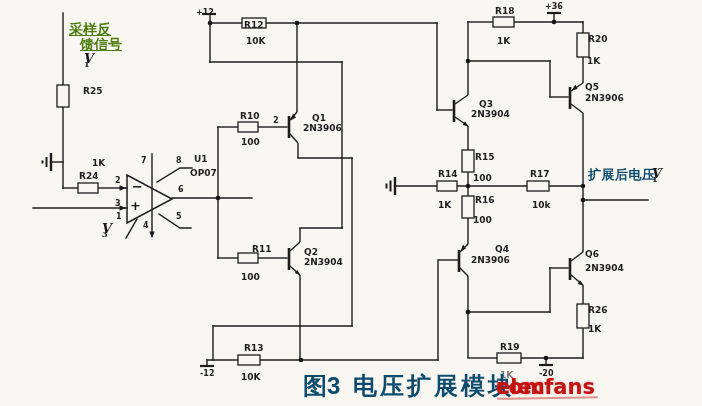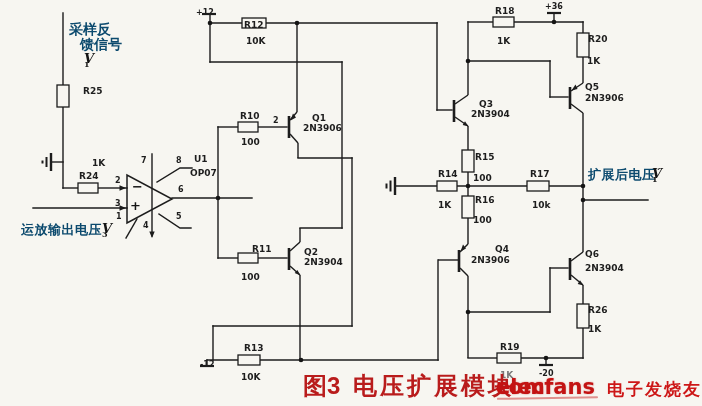--- a/index.html
+++ b/index.html
@@ -5,25 +5,25 @@
   html,body{margin:0;padding:0;background:#e8e8e8;}
   .stage{position:relative;width:702px;height:406px;background:#f7f6f1;overflow:hidden;
          font-family:"DejaVu Sans",sans-serif;}
   .stage svg{position:absolute;left:0;top:0;}
   span{position:absolute;white-space:nowrap;}
   .lbl{font:700 9px "DejaVu Sans",sans-serif;color:#1d1d1d;}
   .dim{color:#777;}
   .pin{font:700 8px "DejaVu Sans",sans-serif;color:#1d1d1d;}
   .sgn{font:700 13px "DejaVu Sans",sans-serif;color:#141414;}
   .cn{font:700 13px sans-serif;color:#0c4a6e;letter-spacing:.5px;}
-  .cnb{font:700 14px sans-serif;color:#0c4a6e;}
+  .cnb{font:700 14px sans-serif;color:#4d7c0f;text-decoration:underline;}
   .vv{font:italic 700 13px "DejaVu Serif",serif;color:#141414;}
   .vv sub{font-size:8px;font-style:normal;}
   .vv .pr{font-size:11px;vertical-align:6px;}
-  .cap{font:700 24px sans-serif;color:#b91c1c;}
+  .cap{font:700 24px sans-serif;color:#0c4a6e;}
   .wm{font:700 21px "DejaVu Sans",sans-serif;color:#c31313;text-shadow:0 0 2px rgba(195,19,19,.35);}
   .wm .dot{font-size:15px;vertical-align:3px;}
   .wmcn{font:700 17px sans-serif;color:#cd1717;letter-spacing:2px;}
   .swoosh{position:absolute;left:497px;top:397px;width:101px;height:2px;background:#c31313;
           opacity:.45;border-radius:2px;transform:rotate(-1deg);}
 </style>
 </head>
 <body>
 
 <div class="stage">
@@ -186,21 +186,21 @@
     <circle cx="583" cy="186" r="2.3"></circle>
         <circle cx="583" cy="200" r="2.3"></circle>
     <circle cx="468" cy="312" r="2.3"></circle>
         <circle cx="301" cy="360" r="2.3"></circle>
     <circle cx="546" cy="358" r="2.3"></circle>
   </g>
 </svg>
 
 <span class="pin" style="left:196px;top:8px">+12</span>
 <span class="pin" style="left:545px;top:2px">+36</span>
-<span class="pin" style="left:200px;top:360px">-12</span>
+<span class="pin" style="left:200px;top:369px">-12</span>
 <span class="pin" style="left:539px;top:369px">-20</span>
 
 <span class="cnb" style="left:69px;top:21px">采样反</span>
 <span class="cnb" style="left:80px;top:36px">馈信号</span>
 <span class="vv" style="left:84px;top:51px"><span>V</span><sub>1</sub></span>
 
 <span class="lbl" style="left:244px;top:20px">R12</span>
 <span class="lbl" style="left:246px;top:36px">10K</span>
 <span class="lbl" style="left:495px;top:6px">R18</span>
 <span class="lbl" style="left:497px;top:36px">1K</span>
@@ -249,30 +249,28 @@
 <span class="pin" style="left:176px;top:156px">8</span>
 <span class="pin" style="left:115px;top:176px">2</span>
 <span class="pin" style="left:115px;top:199px">3</span>
 <span class="pin" style="left:178px;top:185px">6</span>
 <span class="pin" style="left:176px;top:212px">5</span>
 <span class="pin" style="left:143px;top:221px">4</span>
 <span class="pin" style="left:116px;top:212px">1</span>
 <span class="sgn" style="left:132px;top:179px">−</span>
 <span class="sgn" style="left:130px;top:198px">+</span>
 
-<span class="cn" style="left:21px;top:221px">运放输出电压</span>
 <span class="vv" style="left:102px;top:221px"><span>V</span><sub>3</sub></span>
 
 <span class="cn" style="left:588px;top:166px">扩展后电压</span>
 <span class="vv" style="left:652px;top:166px"><span>V</span><sub>1</sub><span class="pr">′</span></span>
 
 <span class="cap" style="left:303px;top:370px">图3</span>
 <span class="cap" style="left:353px;top:370px;letter-spacing:3px">电压扩展模块</span>
 
 <span class="wm" style="left:496px;top:375px">
       <span>elecfans</span>
       <span class="dot">·</span>
       <span>com</span>
     </span>
 <div class="swoosh"></div>
-<span class="wmcn" style="left:607px;top:378px">电子发烧友</span>
 
 </div>
 
 </body></html>

